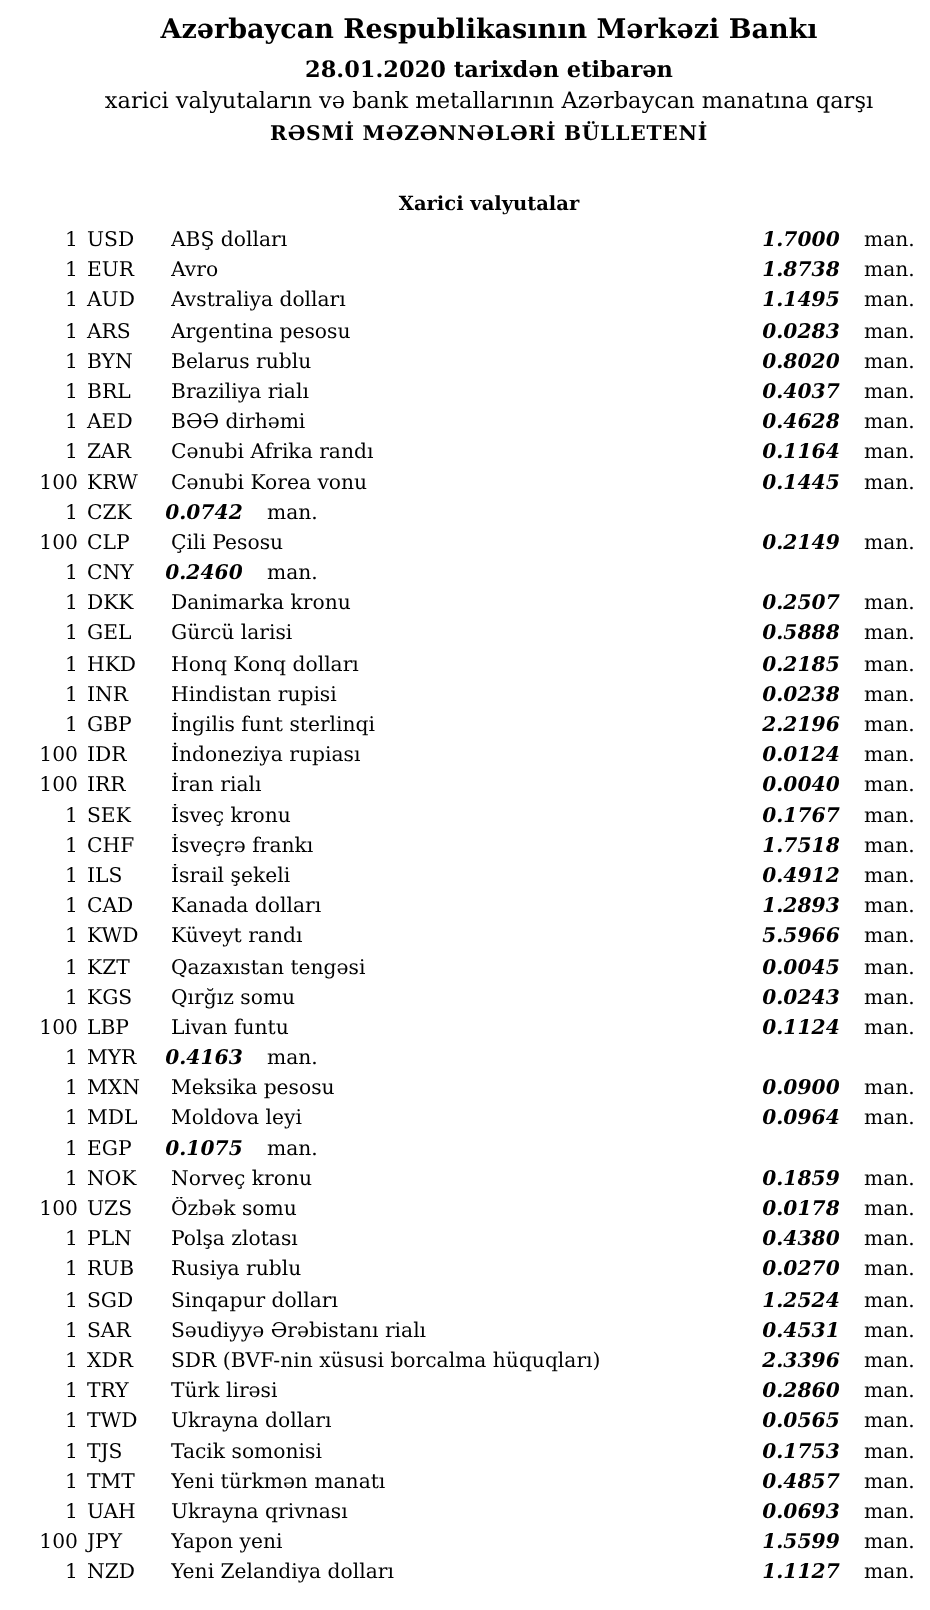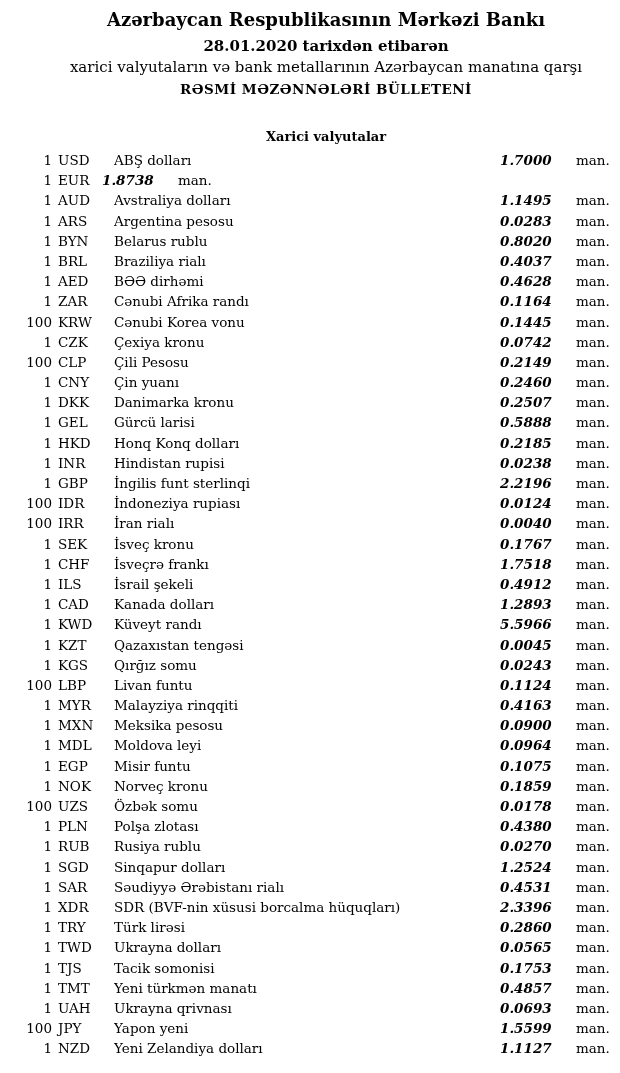--- a/index.html
+++ b/index.html
@@ -77,21 +77,21 @@
   }
   .name {
     flex: 1 1 auto;
     margin-left: 12px;
     white-space: nowrap;
     overflow: hidden;
   }
   .rate {
     flex: 0 0 68px;
     width: 68px;
-    text-align: left;
+    text-align: center;
     font-weight: bold;
     font-style: italic;
   }
   .unit {
     flex: 0 0 38px;
     width: 38px;
     margin-left: 8px;
   }
 </style>
 </head>
@@ -110,20 +110,21 @@
     <span class="qty">1</span>
     <span class="code">USD</span>
     <span class="name">ABŞ dolları</span>
     <span class="rate">1.7000</span>
     <span class="unit">man.</span>
   </div>
 
   <div class="row">
     <span class="qty">1</span>
     <span class="code">EUR</span>
+    <span class="name">Avro</span>
     <span class="rate">1.8738</span>
     <span class="unit">man.</span>
   </div>
 
   <div class="row">
     <span class="qty">1</span>
     <span class="code">AUD</span>
     <span class="name">Avstraliya dolları</span>
     <span class="rate">1.1495</span>
     <span class="unit">man.</span>
@@ -173,37 +174,35 @@
     <span class="qty">100</span>
     <span class="code">KRW</span>
     <span class="name">Cənubi Korea vonu</span>
     <span class="rate">0.1445</span>
     <span class="unit">man.</span>
   </div>
 
   <div class="row">
     <span class="qty">1</span>
     <span class="code">CZK</span>
-    <span class="name">Çexiya kronu</span>
     <span class="rate">0.0742</span>
     <span class="unit">man.</span>
   </div>
 
   <div class="row">
     <span class="qty">100</span>
     <span class="code">CLP</span>
     <span class="name">Çili Pesosu</span>
     <span class="rate">0.2149</span>
     <span class="unit">man.</span>
   </div>
 
   <div class="row">
     <span class="qty">1</span>
     <span class="code">CNY</span>
-    <span class="name">Çin yuanı</span>
     <span class="rate">0.2460</span>
     <span class="unit">man.</span>
   </div>
 
   <div class="row">
     <span class="qty">1</span>
     <span class="code">DKK</span>
     <span class="name">Danimarka kronu</span>
     <span class="rate">0.2507</span>
     <span class="unit">man.</span>
@@ -317,21 +316,20 @@
     <span class="qty">100</span>
     <span class="code">LBP</span>
     <span class="name">Livan funtu</span>
     <span class="rate">0.1124</span>
     <span class="unit">man.</span>
   </div>
 
   <div class="row">
     <span class="qty">1</span>
     <span class="code">MYR</span>
-    <span class="name">Malayziya rinqqiti</span>
     <span class="rate">0.4163</span>
     <span class="unit">man.</span>
   </div>
 
   <div class="row">
     <span class="qty">1</span>
     <span class="code">MXN</span>
     <span class="name">Meksika pesosu</span>
     <span class="rate">0.0900</span>
     <span class="unit">man.</span>
@@ -341,21 +339,20 @@
     <span class="qty">1</span>
     <span class="code">MDL</span>
     <span class="name">Moldova leyi</span>
     <span class="rate">0.0964</span>
     <span class="unit">man.</span>
   </div>
 
   <div class="row">
     <span class="qty">1</span>
     <span class="code">EGP</span>
-    <span class="name">Misir funtu</span>
     <span class="rate">0.1075</span>
     <span class="unit">man.</span>
   </div>
 
   <div class="row">
     <span class="qty">1</span>
     <span class="code">NOK</span>
     <span class="name">Norveç kronu</span>
     <span class="rate">0.1859</span>
     <span class="unit">man.</span>

